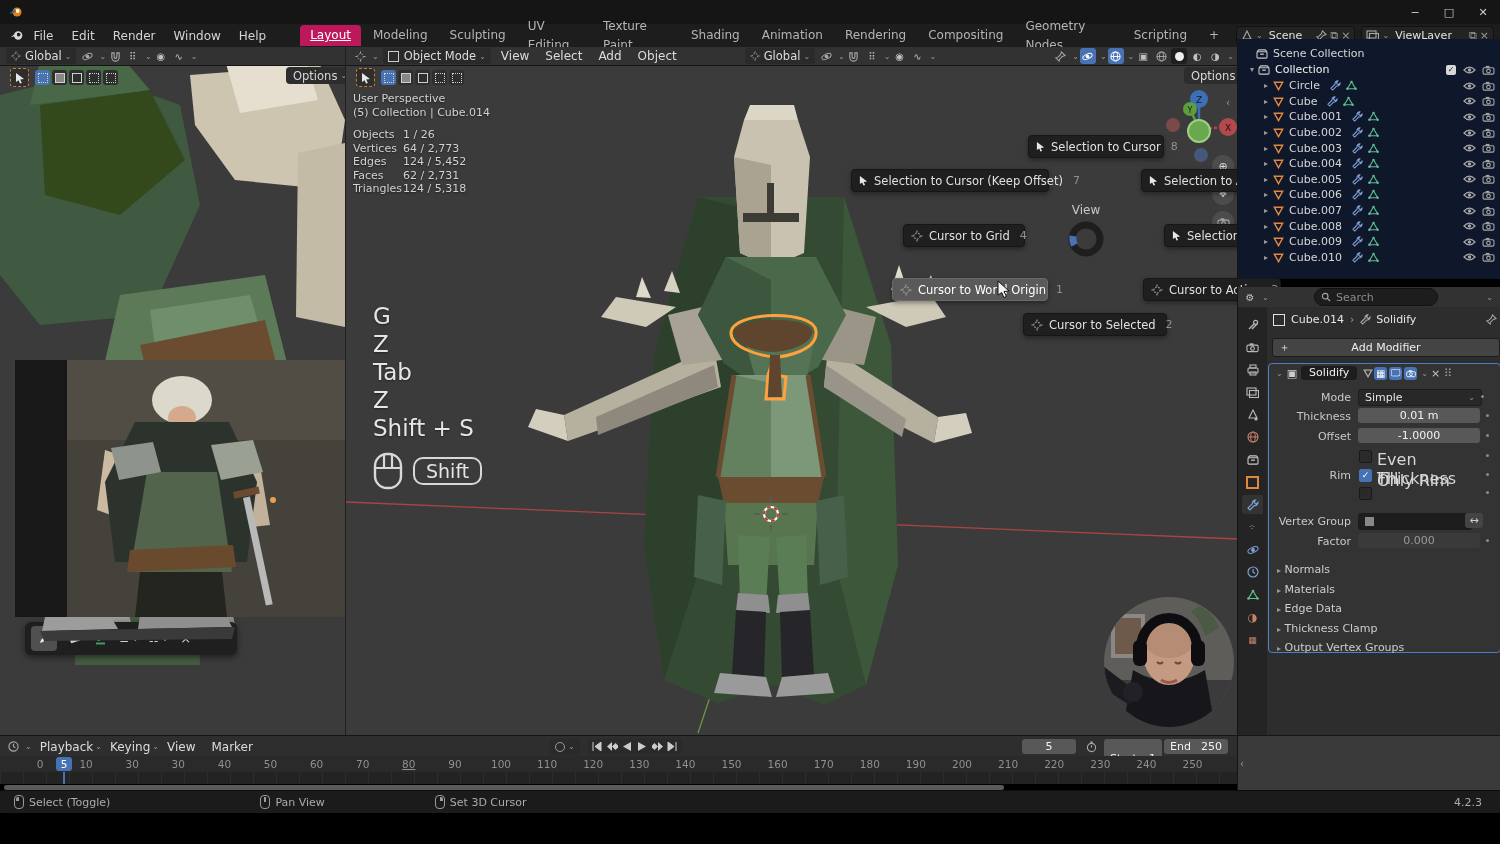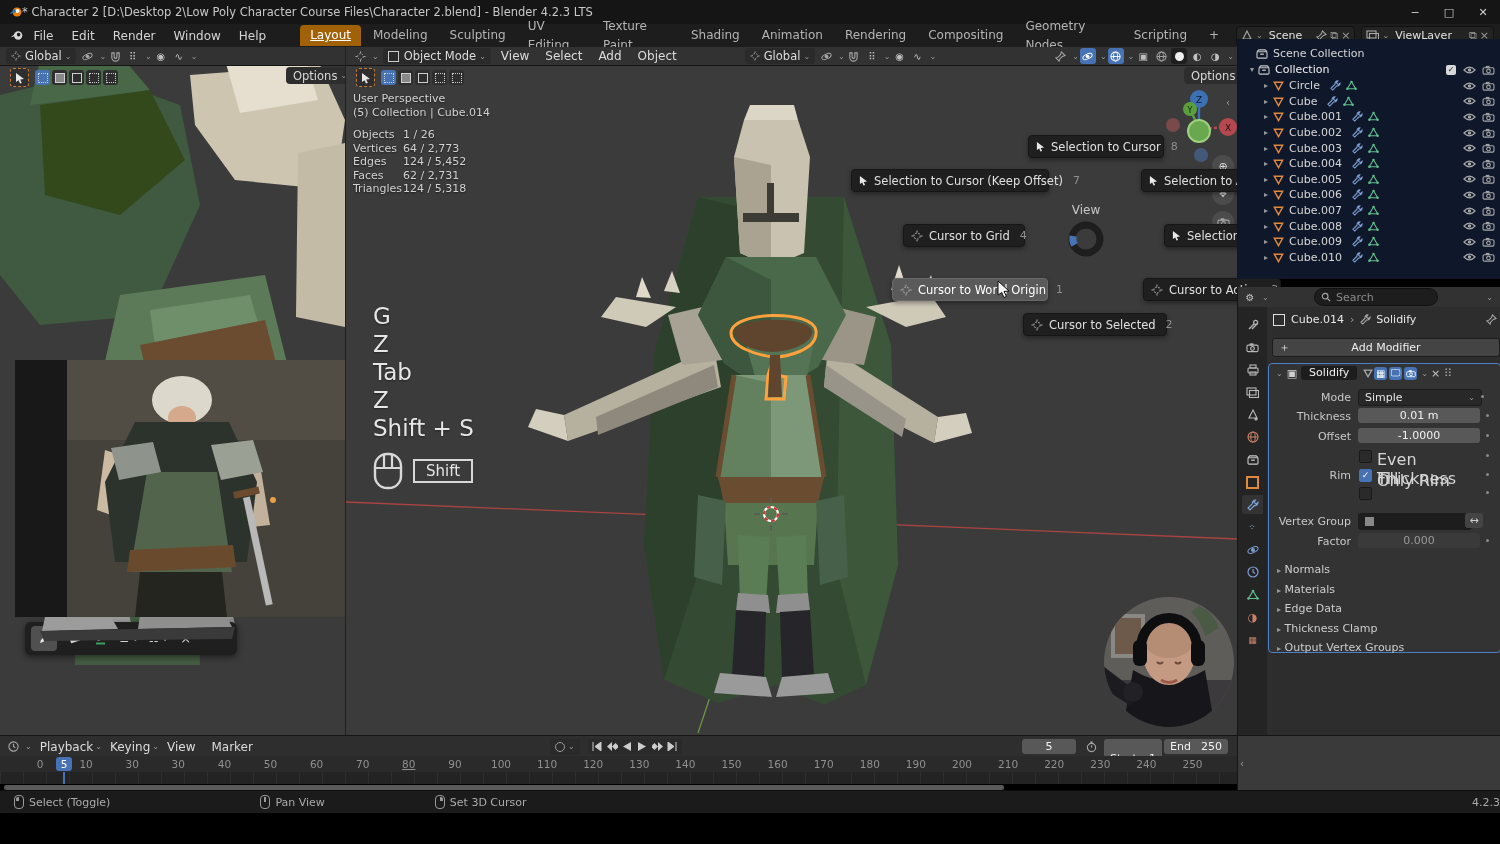--- a/index.html
+++ b/index.html
@@ -11,39 +11,39 @@
   .dim{color:#9a9a9a;}
   .chev{color:#9a9a9a;font-size:8px;margin-left:3px;}
   
   .titlebar{left:0;top:0;width:1500px;height:24px;background:#151515;display:flex;align-items:center;}
   .titletext{color:#c7c7c7;font-size:11.5px;margin-left:8px;}
   .winbtns{margin-left:auto;display:flex;}
   .winbtn{width:34px;height:24px;display:flex;align-items:center;justify-content:center;color:#cfcfcf;font-size:11px;}
   .menubar{left:0;top:24px;width:1500px;height:23px;background:#1d1d1d;display:flex;align-items:center;border-bottom:1px solid #101010;}
   .menu-item{padding:0 9px;color:#d4d4d4;font-size:12px;line-height:22px;}
   .ws-tab{padding:1px 10px;margin:0 1px;color:#b4b4b4;font-size:12px;border-radius:4px 4px 0 0;line-height:19px;}
-  .ws-tab.active{background:#a16207;color:#fff;text-decoration:underline;}
+  .ws-tab.active{background:#be185d;color:#fff;text-decoration:underline;}
   .idblock{display:flex;align-items:center;background:#232323;border:1px solid #111;border-radius:4px;height:18px;padding:0 4px;margin-left:6px;}
   
   .edhead{background:#323232;border-bottom:1px solid #151515;display:flex;align-items:center;}
   .hmenu{padding:0 8px;color:#dcdcdc;font-size:12px;}
   .hchip{display:flex;align-items:center;background:#2a2a2a;border-radius:3px;height:16px;padding:0 5px;margin:0 2px;color:#dcdcdc;font-size:11.5px;}
   .icochip{width:16px;height:16px;border-radius:3px;display:flex;align-items:center;justify-content:center;margin:0 1px;color:#c0c0c0;font-size:10px;}
   .icochip.blue{background:#4772b3;color:#fff;}
   .optchip{background:#2d2d2d;border-radius:4px;height:17px;display:flex;align-items:center;padding:0 7px;color:#d8d8d8;font-size:11.5px;}
   
   .vp{background:#3b3b3b;}
   .modechip{width:15px;height:15px;border-radius:3px;background:#2e2e2e;margin-right:2px;display:flex;align-items:center;justify-content:center;}
   .modechip.blue{background:#4772b3;}
   .modechip .sq{width:8px;height:8px;border:1px dotted #cfcfcf;}
   .toolchip{width:17px;height:17px;border:1px dashed #c87d33;border-radius:3px;display:flex;align-items:center;justify-content:center;margin-right:6px;background:#2e2e2e;}
   .stats{font-size:11px;color:#d2d2d2;text-shadow:0 1px 2px rgba(0,0,0,.55);line-height:13.5px;}
   .stats .tbl{display:grid;grid-template-columns:50px auto;margin-top:9px;}
   .keycast{font-size:23px;color:#e6e6e6;line-height:28px;text-shadow:0 1px 2px rgba(0,0,0,.4);}
-  .shiftkey{border:2px solid #d8d8d8;border-radius:0;color:#e4e4e4;font-size:15px;padding:1px 11px;}
+  .shiftkey{border:2px solid #d8d8d8;border-radius:10px;color:#e4e4e4;font-size:19px;padding:1px 11px;}
   
   .pie-item{position:absolute;height:21px;background:#1f1f1f;border:1px solid #161616;border-radius:4px;display:flex;align-items:center;padding:0 7px;box-shadow:0 2px 5px rgba(0,0,0,.4);}
   .pie-item .lbl{color:#e0e0e0;font-size:11.5px;white-space:nowrap;}
   .pie-item .key{color:#8f8f8f;font-size:11px;margin-left:auto;padding-left:10px;}
   .pie-item.hl{background:#5a5a5a;border-color:#6a6a6a;}
   .pie-item.hl .lbl{color:#fff;}
   .pie-ic{margin-right:6px;display:flex;}
   
   .outliner{left:1237px;top:39px;width:263px;height:240px;background:#0f172a;overflow:hidden;border-left:1px solid #151515;}
   .ol-row{position:absolute;left:0;width:263px;height:15.5px;display:flex;align-items:center;font-size:11px;color:#d6d6d6;}
@@ -167,21 +167,20 @@
 </svg>
 
 <div class="app">
 
   <div class="abs titlebar">
     <svg class="abs" style="left:9px;top:5px" width="14" height="14" viewBox="0 0 14 14">
         <circle cx="8" cy="7" r="4.5" fill="#e87d0d"></circle>
         <circle cx="8.5" cy="6" r="2" fill="#fff"></circle>
         <path d="M0 9 L6 4 L7 7 Z" fill="#2a6fb0"></path>
       </svg>
-    <span class="titletext" style="margin-left:22px">* Character 2 [D:\Desktop 2\Low Poly Character Course Files\Character 2.blend] - Blender 4.2.3 LTS</span>
     <div class="winbtns">
       <span class="winbtn">─</span>
       <span class="winbtn">□</span>
       <span class="winbtn">✕</span>
     </div>
   </div>
 
   <div class="abs menubar">
     <svg style="margin-left:10px" width="15" height="13" viewBox="0 0 14 14">
         <circle cx="8" cy="7" r="4.5" fill="#d8d8d8"></circle>
@@ -1279,16 +1278,16 @@
           <i style="left:3px;top:1px;width:2px;height:5px"></i>
         </span>
       <span>Pan View</span>
     </div>
     <div class="st-item" style="margin-left:40px">
       <span class="mouseico">
           <i style="right:1px;top:1px;width:3px;height:4px;border-radius:0 2px 0 0"></i>
         </span>
       <span>Set 3D Cursor</span>
     </div>
-    <span style="margin-left:auto;">4.2.3</span>
+    <span style="margin-left:auto;margin-right:18px">4.2.3</span>
   </div>
 
 </div>
 
 </body></html>

